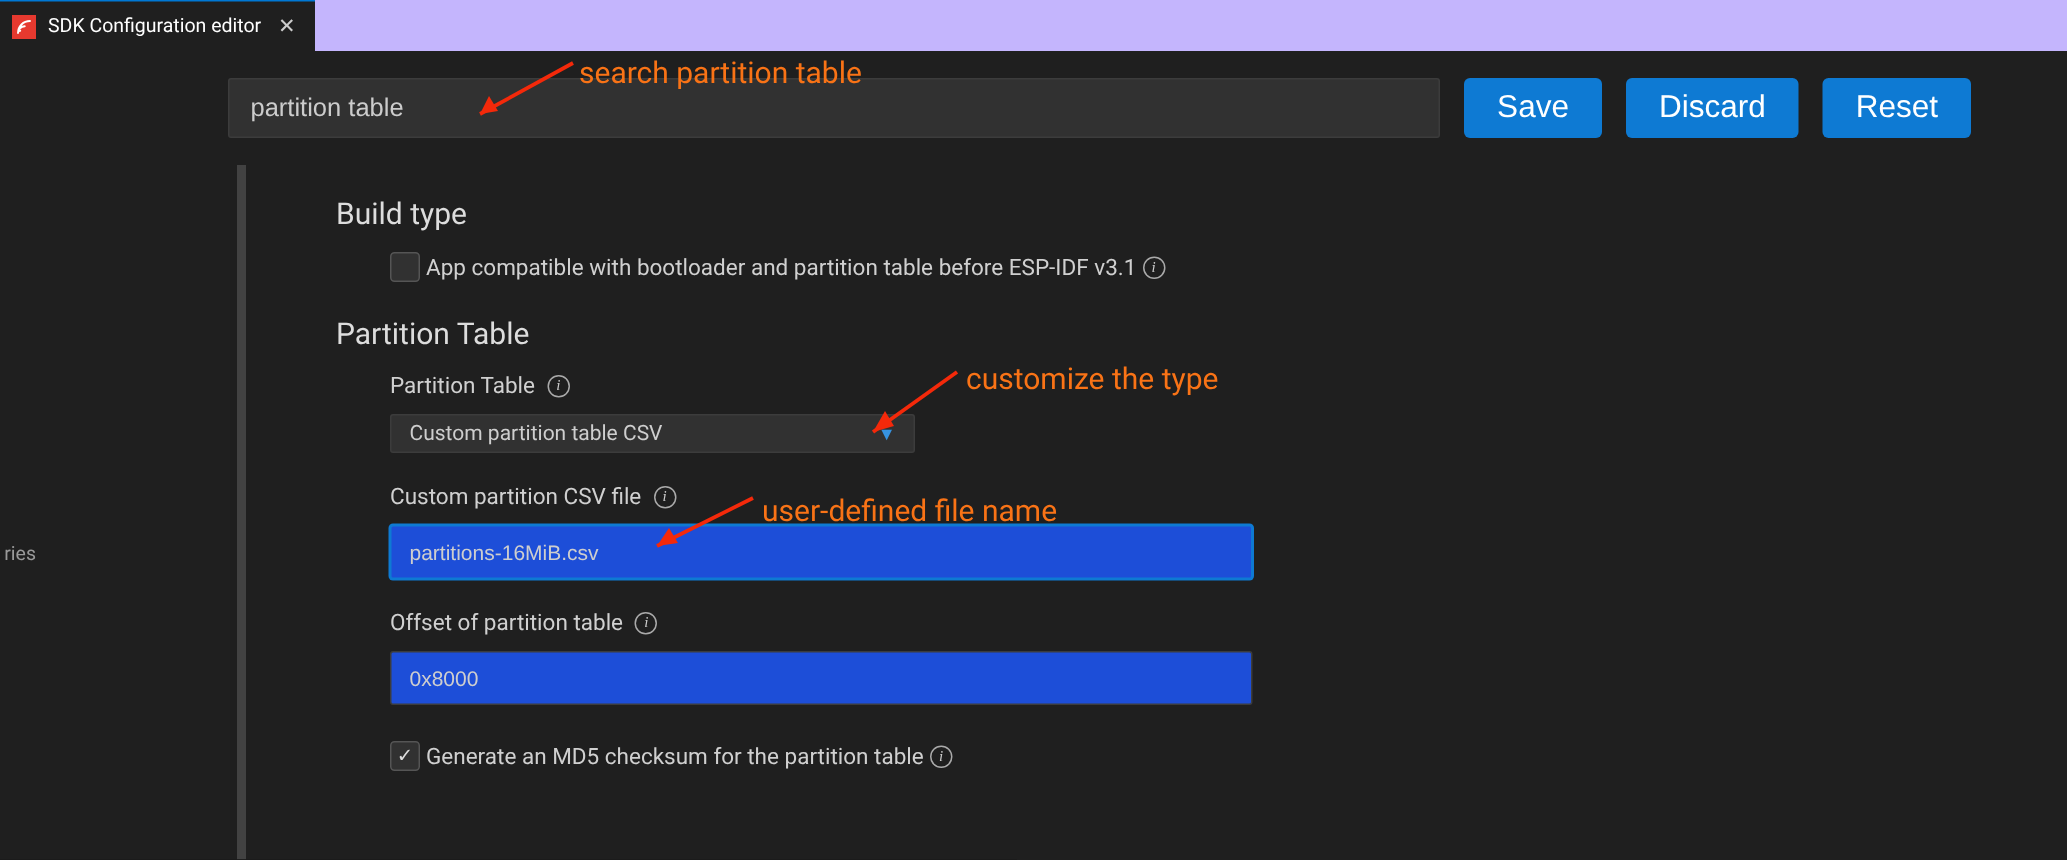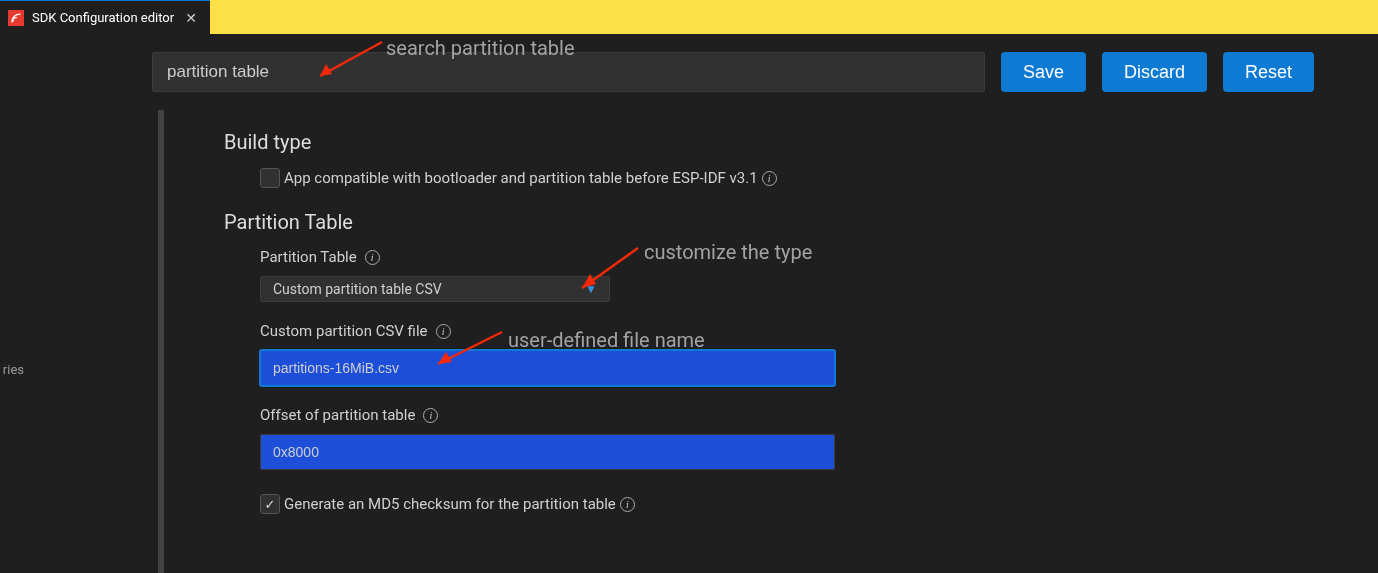--- a/index.html
+++ b/index.html
@@ -9,21 +9,21 @@
     background: #181818;
     font-family: -apple-system, BlinkMacSystemFont, "Segoe UI", Roboto, sans-serif;
     color: #cccccc;
     overflow: hidden;
     position: relative;
   }
 
   
   .tab-bar {
     height: 34px;
-    background: #fde047;
+    background: #c4b5fd;
     display: flex;
     align-items: stretch;
   }
   .tab {
     display: flex;
     align-items: center;
     background: #1f1f1f;
     padding: 0 10px 0 8px;
     gap: 8px;
     font-size: 13px;
@@ -84,21 +84,21 @@
     font-size: 17px;
     padding: 0 14px;
     border-radius: 2px;
     outline: none;
   }
   .btn {
     height: 40px;
     padding: 0 22px;
     border: none;
     border-radius: 4px;
-    font-size: 18px;
+    font-size: 21px;
     color: #ffffff;
     background: #0e7ad3;
     cursor: pointer;
   }
 
   
   .panel-wrap {
     position: absolute;
     top: 76px; bottom: 0;
     left: 128px; right: 64px;
@@ -191,21 +191,21 @@
     outline: none;
   }
   .text-input.focused {
     border: 1px solid #0e7ad3;
     box-shadow: 0 0 0 1px #0e7ad3;
   }
 
   
   .ann {
     position: absolute;
-    color: #a3a3a3;
+    color: #f97316;
     font-size: 20px;
     font-weight: 400;
     white-space: nowrap;
     display: flex;
     align-items: center;
     gap: 4px;
   }
   .arrow-svg { position: absolute; pointer-events: none; }
   .arrow-svg line, .arrow-svg path { stroke: #f4290a; stroke-width: 2.5; fill: none; }
   .arrow-svg polygon { fill: #f4290a; }

